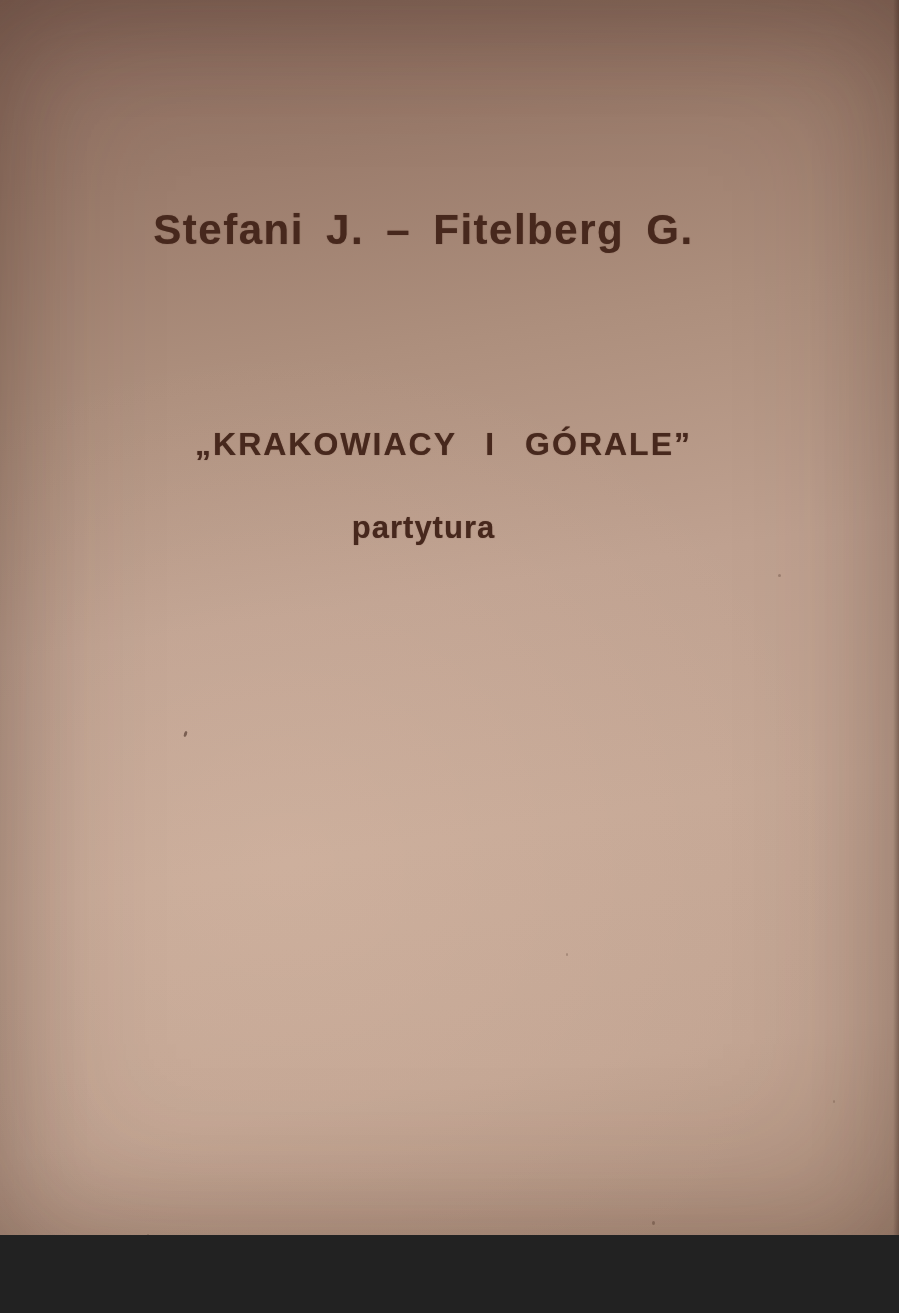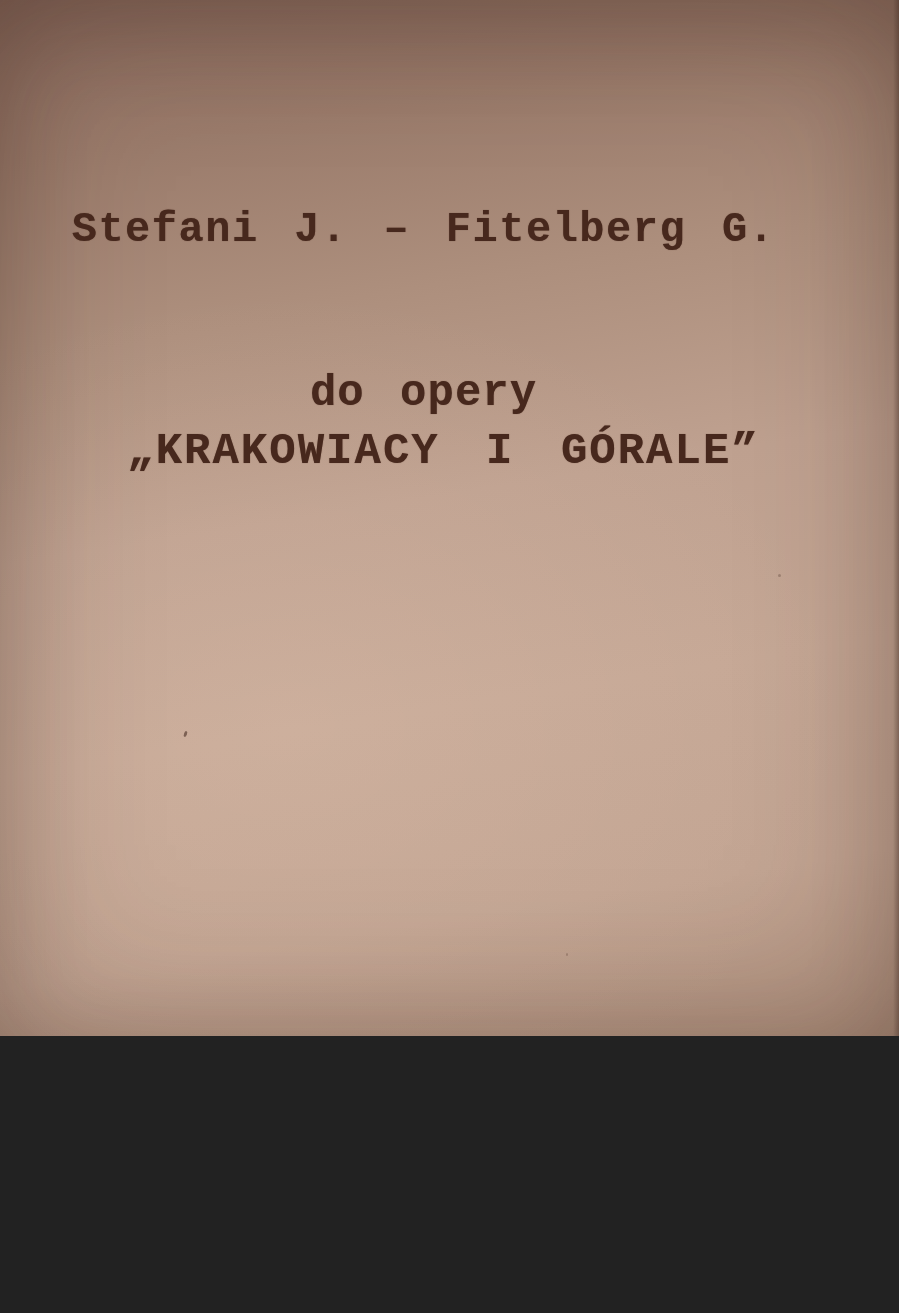--- a/index.html
+++ b/index.html
@@ -3,23 +3,23 @@
 <meta charset="utf-8">
 <style>
   html, body {
     margin: 0;
     padding: 0;
     background: #222;
   }
   #stage {
     position: relative;
     width: 899px;
-    height: 1036px;
+    height: 1235px;
     overflow: hidden;
-    font-family: Liberation Mono, monospace;
+    font-family: Liberation Sans, sans-serif;
     
     background:
       radial-gradient(90% 60% at 32% 70%, rgba(255, 228, 206, 0.14), rgba(255, 228, 206, 0) 70%),
       linear-gradient(171deg,
         var(--paper-top) 0%,
         #9a7b6b 14%,
         #ad8f7d 30%,
         var(--paper-mid) 48%,
         var(--paper-bottom) 66%,
         #c2a492 84%,
@@ -64,21 +64,21 @@
     letter-spacing: 4px;
   }
   .title-sub {
     top: 368px;
     font-size: 44px;
     letter-spacing: 1px;
     word-spacing: 8px;
   }
   .title-opera {
     top: 426px;
-    font-size: 44px;
+    font-size: 32px;
     letter-spacing: 2px;
     word-spacing: 18px;
     padding-left: 40px;
   }
   .subtitle {
     top: 510px;
     font-size: 31px;
     letter-spacing: 1px;
   }
   .publisher-line {
@@ -104,24 +104,24 @@
   .s8 { left: 833px; top: 1100px; width: 2px; height: 3px; opacity: .4; }
 </style>
 </head>
 <body>
 
 <div id="stage" style="--paper-top: #8b6c5f; --paper-mid: #bfa190; --paper-bottom: #c5a795; --ink: #47281d;">
 
   <div class="text-line author-line">Stefani J. – Fitelberg G.</div>
 
 
-  <div class="text-line title-sub">do opery</div>
 
   <div class="text-line title-opera">„KRAKOWIACY I GÓRALE”</div>
 
+  <div class="text-line subtitle">partytura</div>
 
 
   <span class="speck s1"></span>
   <span class="speck s2"></span>
   <span class="speck s3"></span>
   <span class="speck s4"></span>
   <span class="speck s5"></span>
   <span class="speck s6"></span>
   <span class="speck s7"></span>
   <span class="speck s8"></span>

